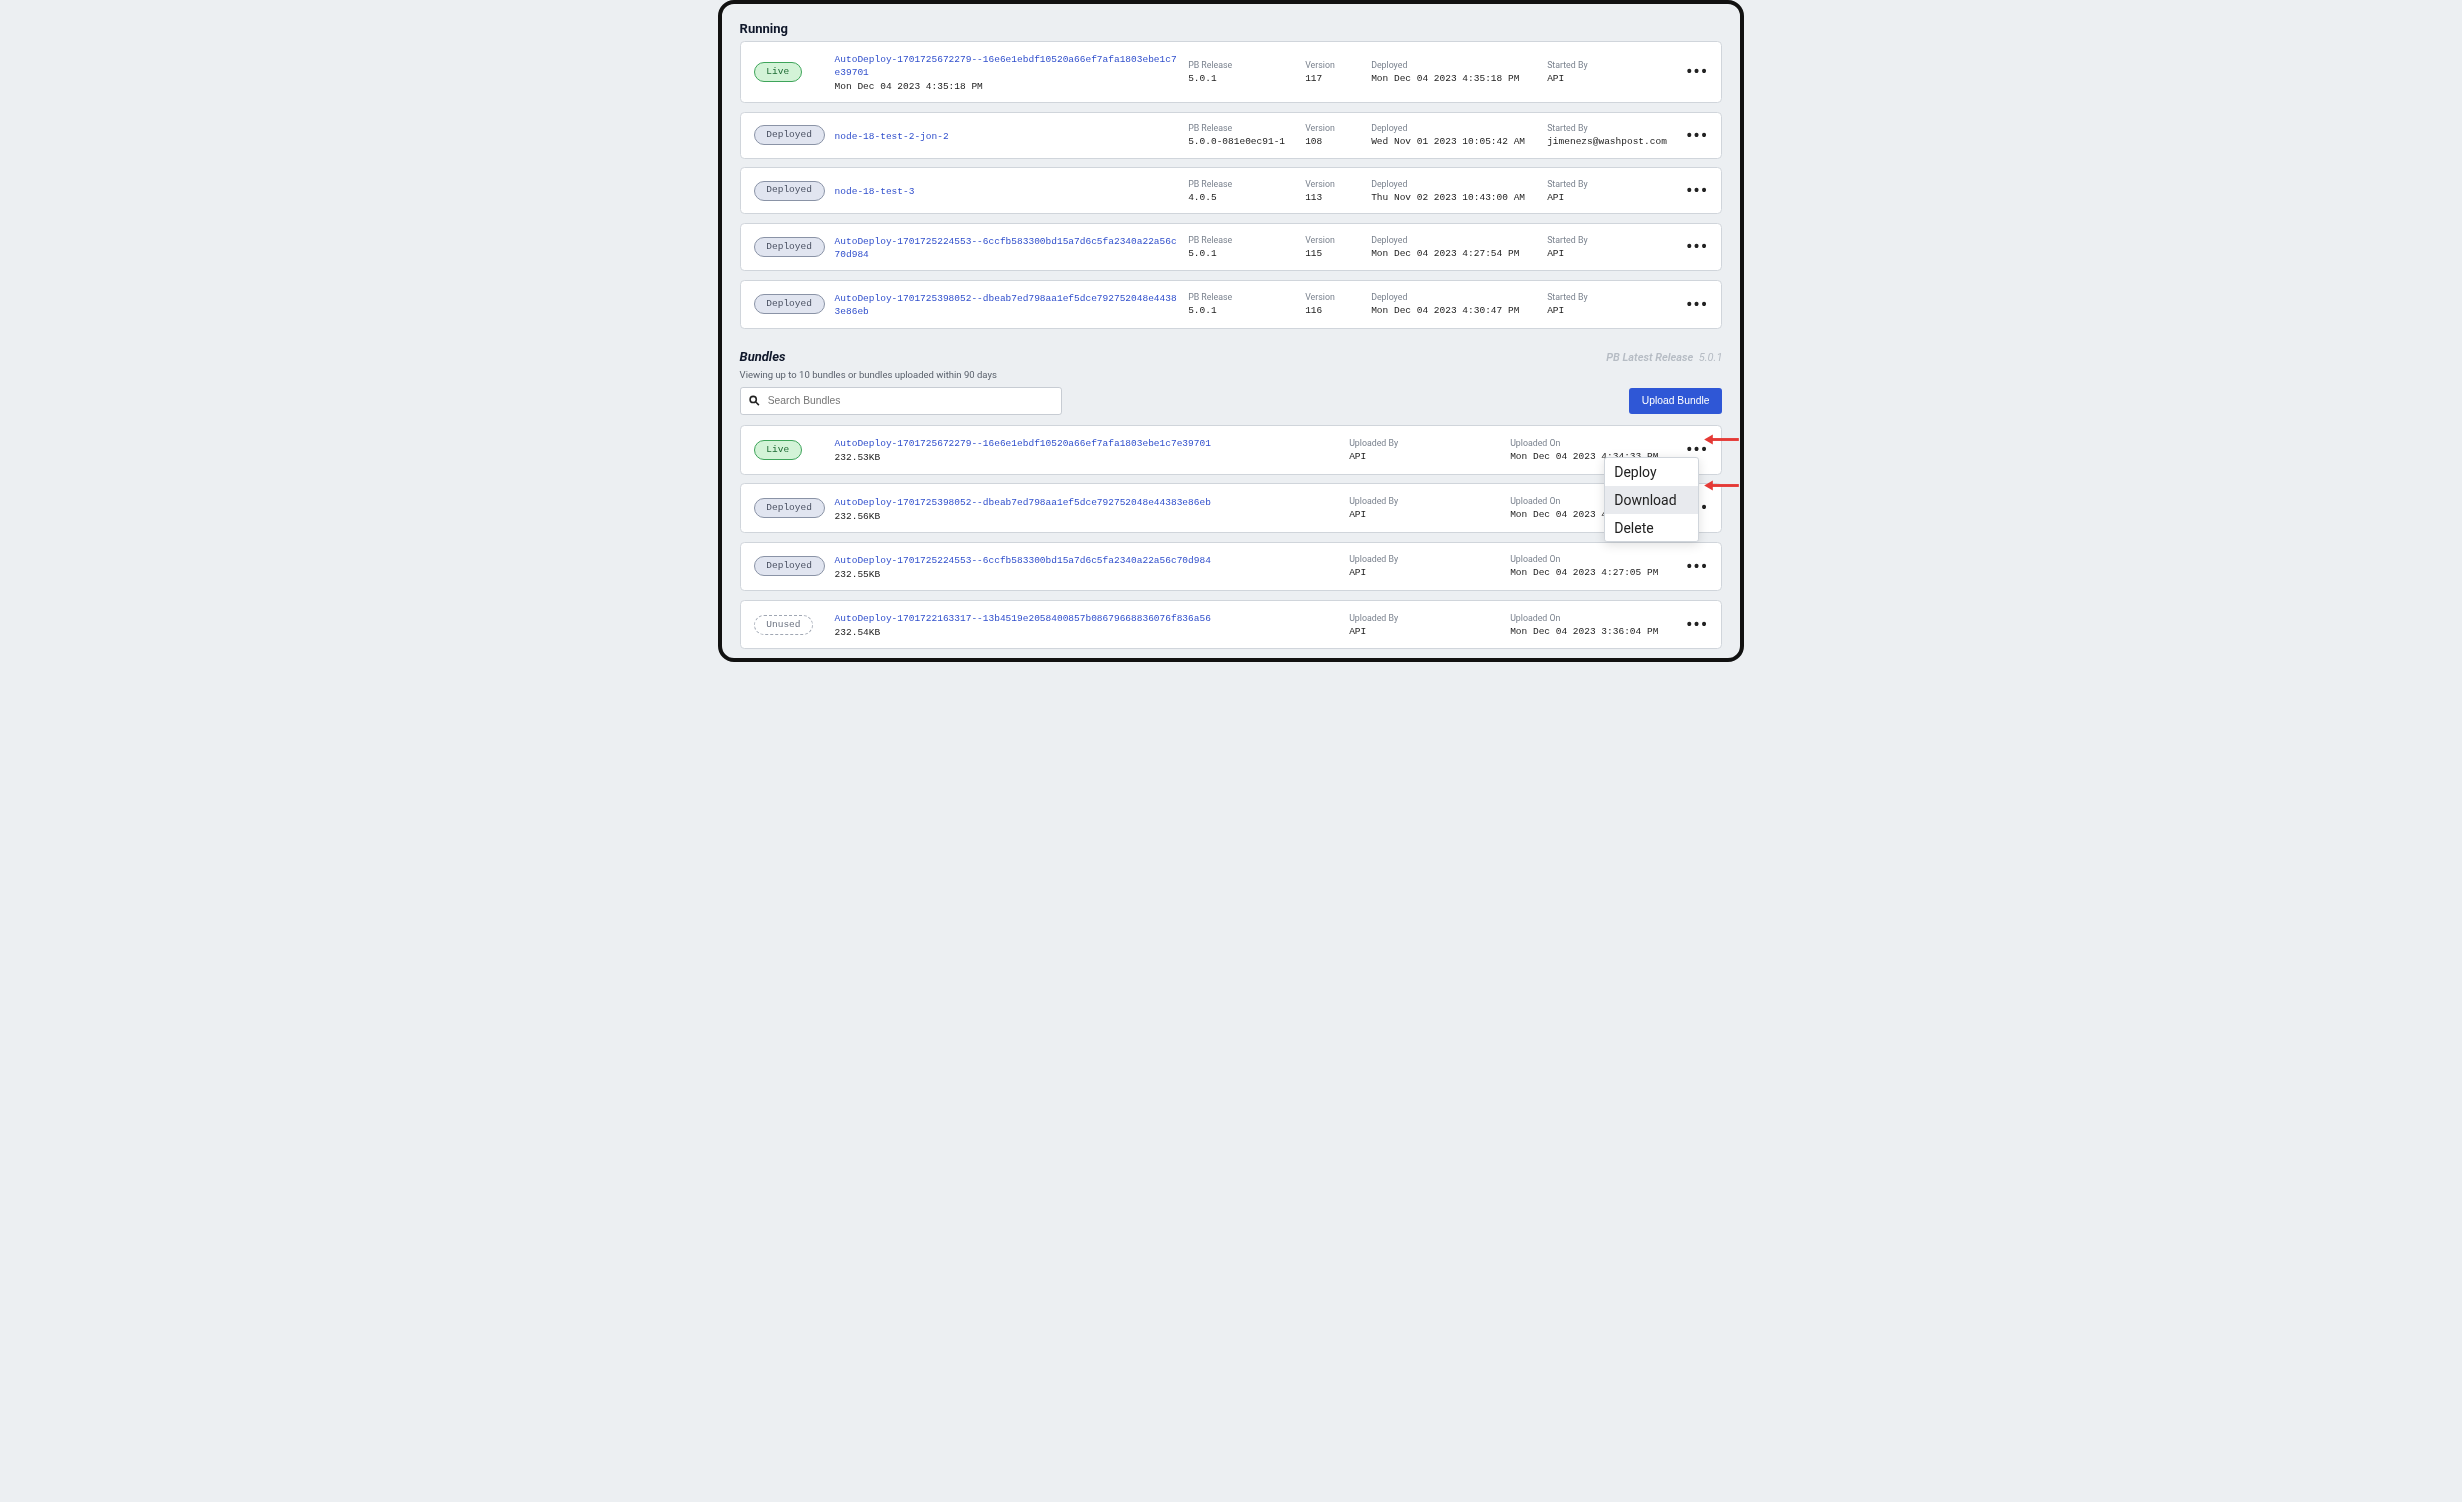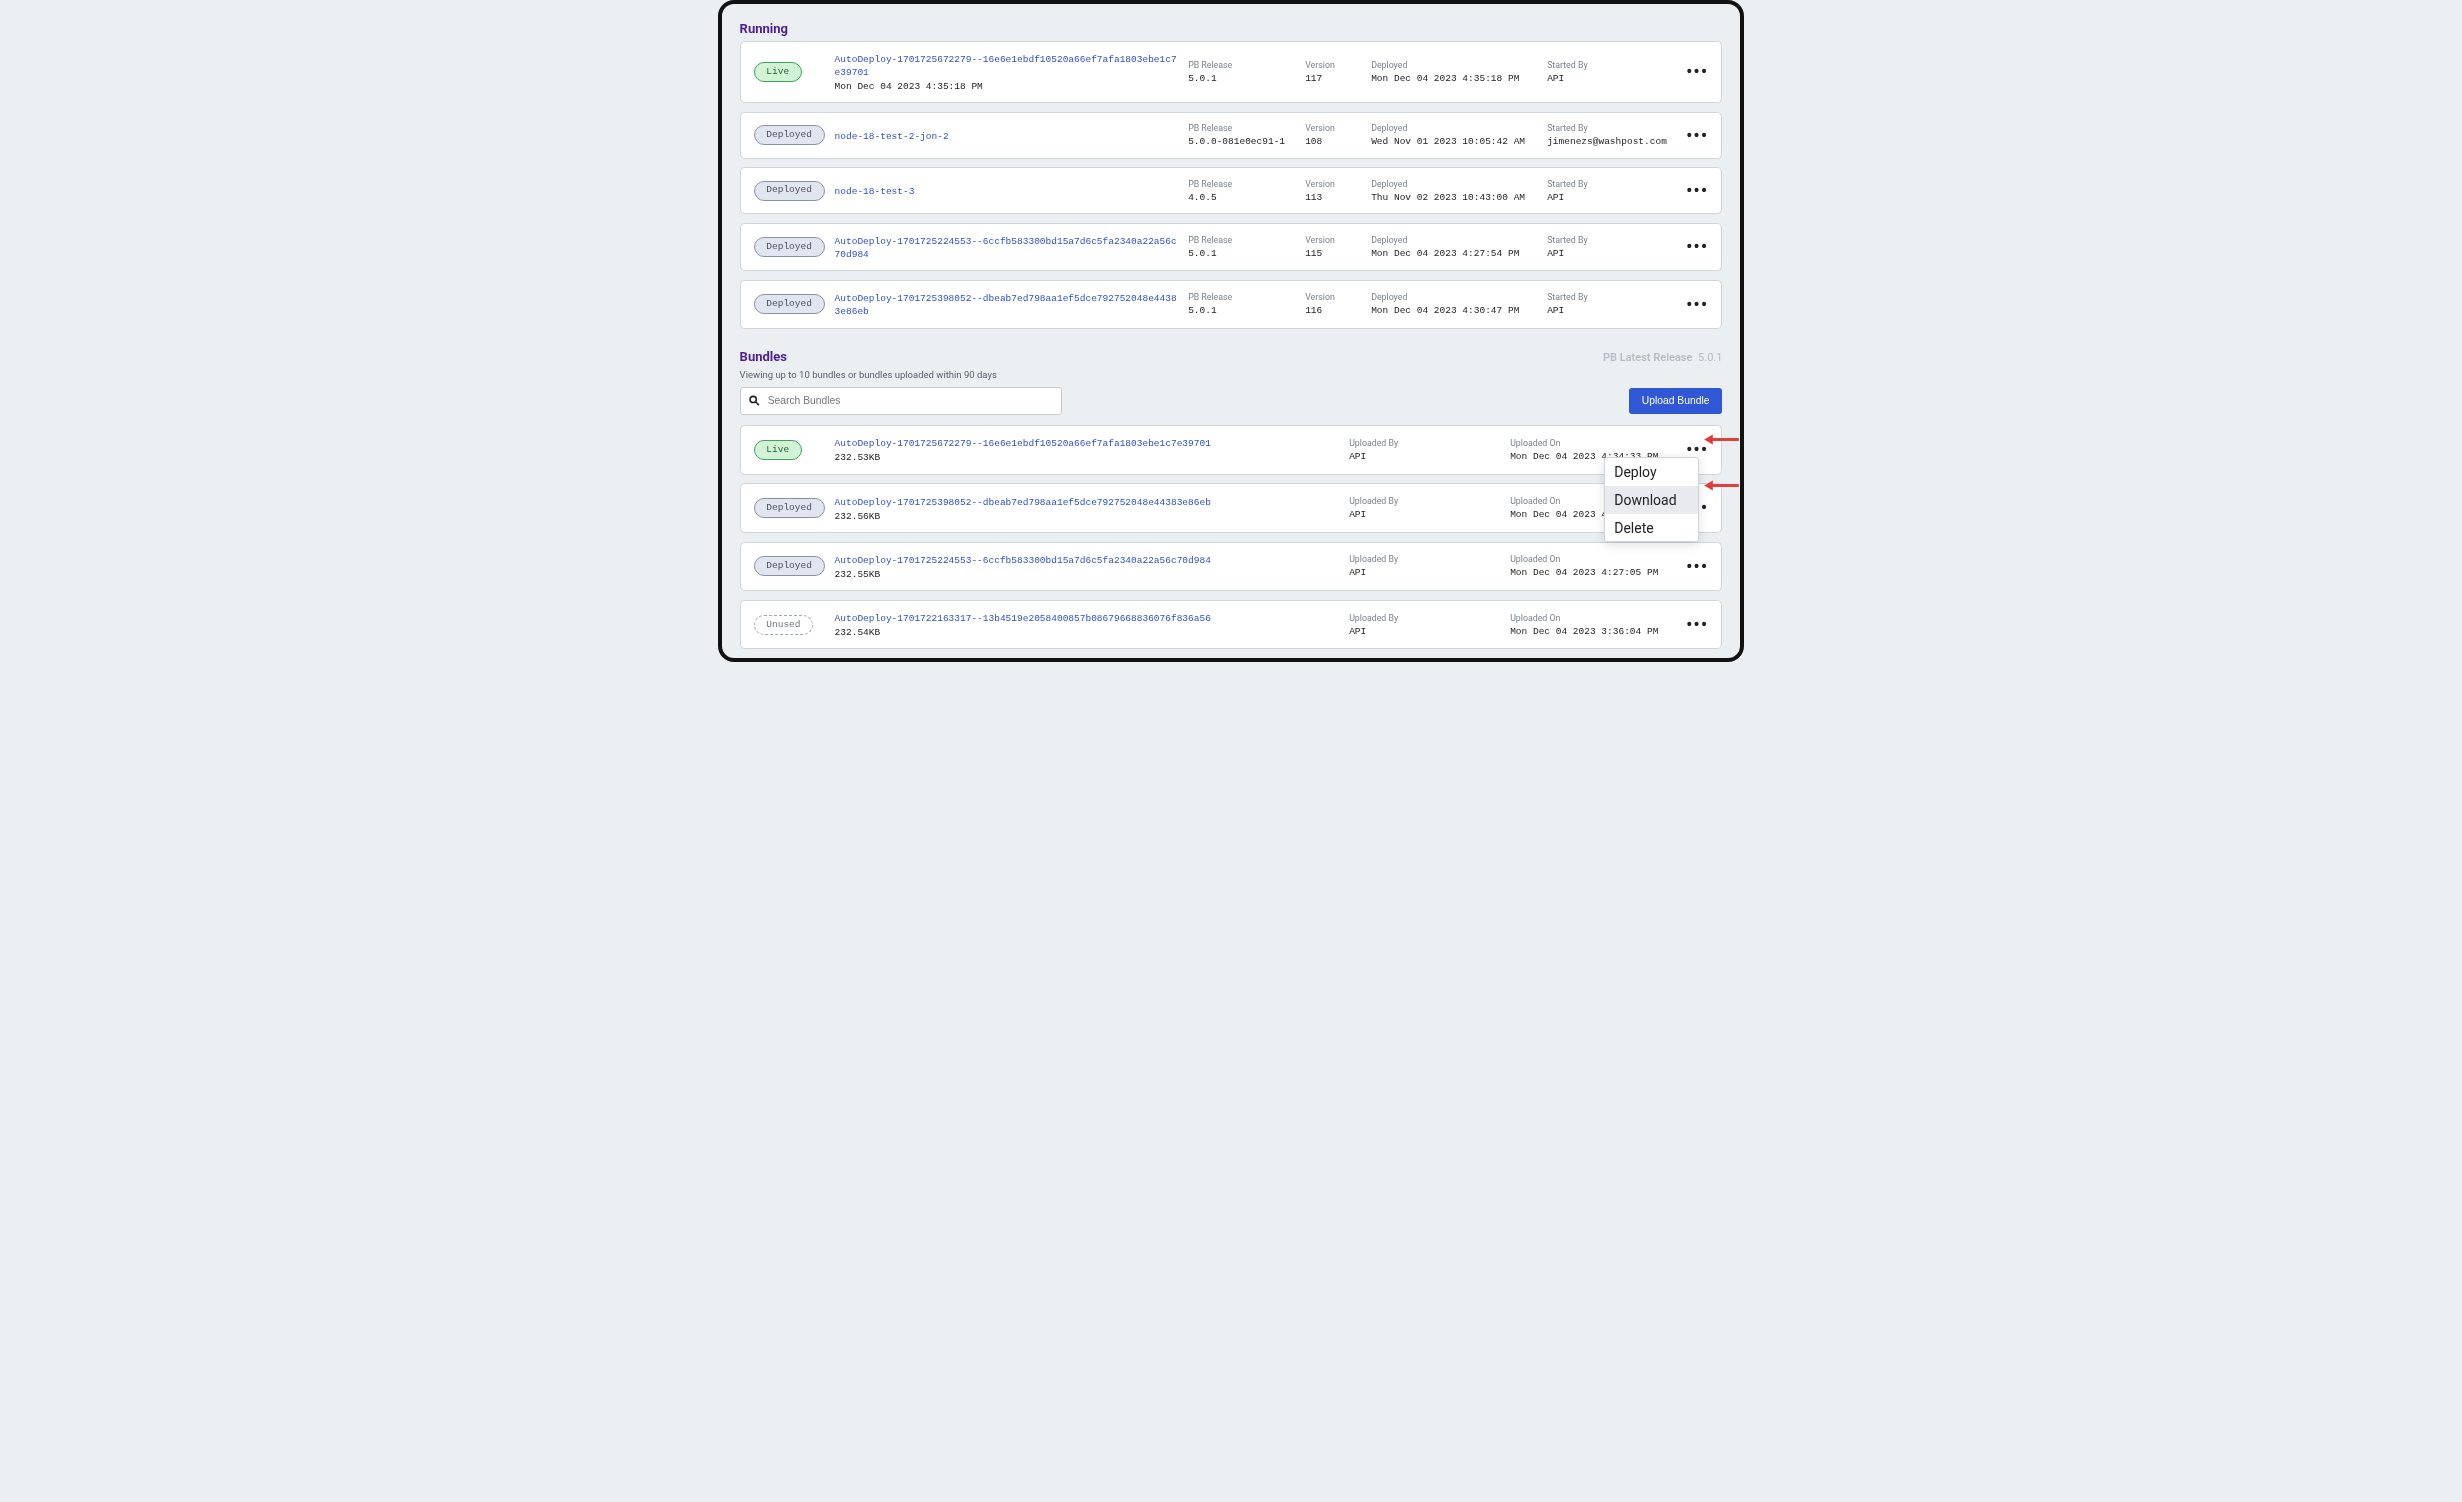--- a/index.html
+++ b/index.html
@@ -25,21 +25,21 @@
     display: flex;
     justify-content: space-between;
     align-items: flex-end;
     margin-top: 4.4px;
     margin-bottom: 4.4px;
     color: #b6bcc4;
   }
   .section-title {
     font-size: 13px;
     font-weight: 700;
-    color: #4c1d95;
+    color: #0f172a;
   }
   .pb-latest {
     font-size: 11px;
     color: #b6bcc4;
     font-weight: 600;
   }
   .pb-latest .val {
     font-weight: 400;
     margin-left: 2.9px;
   }
@@ -317,21 +317,21 @@
           <div class="meta-value">Mon Dec 04 2023 4:30:47 PM</div>
         </div>
         <div class="meta-col start">
           <div class="meta-label">Started By</div>
           <div class="meta-value">API</div>
         </div>
         <div class="dots">•••</div>
       </div>
     </div>
 
-  <div class="section-header" style="margin-top:20.5px;">
+  <div class="section-header" style="margin-top:20.5px;font-style:italic;">
     <div class="section-title">Bundles</div>
     <div class="pb-latest">
       <span>PB Latest Release</span>
       <span class="val">5.0.1</span>
     </div>
   </div>
 
   <div class="hint">Viewing up to 10 bundles or bundles uploaded within 90 days</div>
 
   <div class="toolbar">

